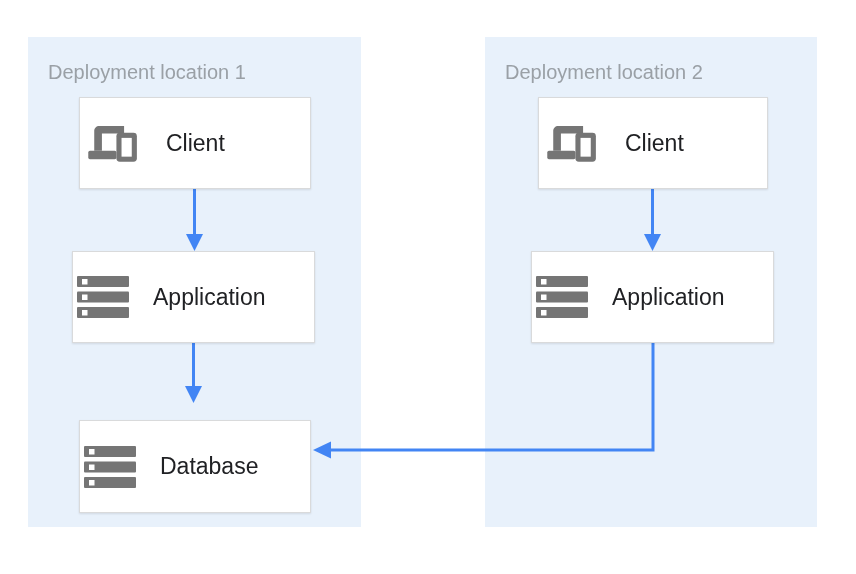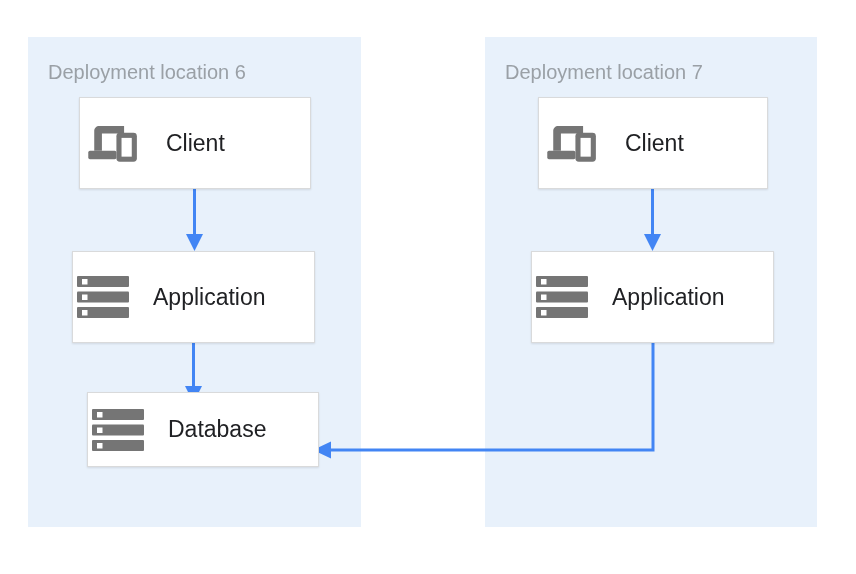--- a/index.html
+++ b/index.html
@@ -66,24 +66,24 @@
     fill:none;
   }
   .edges polygon{fill:var(--arrow);}
 </style>
 </head>
 <body>
 
 <div class="stage">
 
   <section class="zone zone-1">
-    <h2 class="zone-title">Deployment location 6</h2>
+    <h2 class="zone-title">Deployment location 1</h2>
   </section>
   <section class="zone zone-2">
-    <h2 class="zone-title">Deployment location 7</h2>
+    <h2 class="zone-title">Deployment location 2</h2>
   </section>
 
   <svg class="edges" viewBox="0 0 856 574" aria-hidden="true">
     <g>
       <path d="M194.5 189 V234"></path>
       <polygon points="194.5,251 186,234 203,234"></polygon>
     </g>
     <g>
       <path d="M193.5 343 V387"></path>
       <polygon points="193.5,403 185,386 202,386"></polygon>
@@ -117,21 +117,21 @@
         <rect x="0" y="15.5" width="52" height="11" rx="1"></rect>
         <rect x="0" y="31" width="52" height="11" rx="1"></rect>
         <rect x="5" y="3" width="5.5" height="5.5" fill="#FFFFFF"></rect>
         <rect x="5" y="18.5" width="5.5" height="5.5" fill="#FFFFFF"></rect>
         <rect x="5" y="34" width="5.5" height="5.5" fill="#FFFFFF"></rect>
       </svg>
     </span>
     <span class="label">Application</span>
   </div>
 
-  <div class="node" style="left:79px;top:392px;width:232px;height:75px;margin-left:8px;">
+  <div class="node" style="left:79px;top:420px;width:232px;height:93px;">
     <span class="icon icon-server">
       <svg viewBox="0 0 52 42" fill="currentColor">
         <rect x="0" y="0" width="52" height="11" rx="1"></rect>
         <rect x="0" y="15.5" width="52" height="11" rx="1"></rect>
         <rect x="0" y="31" width="52" height="11" rx="1"></rect>
         <rect x="5" y="3" width="5.5" height="5.5" fill="#FFFFFF"></rect>
         <rect x="5" y="18.5" width="5.5" height="5.5" fill="#FFFFFF"></rect>
         <rect x="5" y="34" width="5.5" height="5.5" fill="#FFFFFF"></rect>
       </svg>
     </span>

